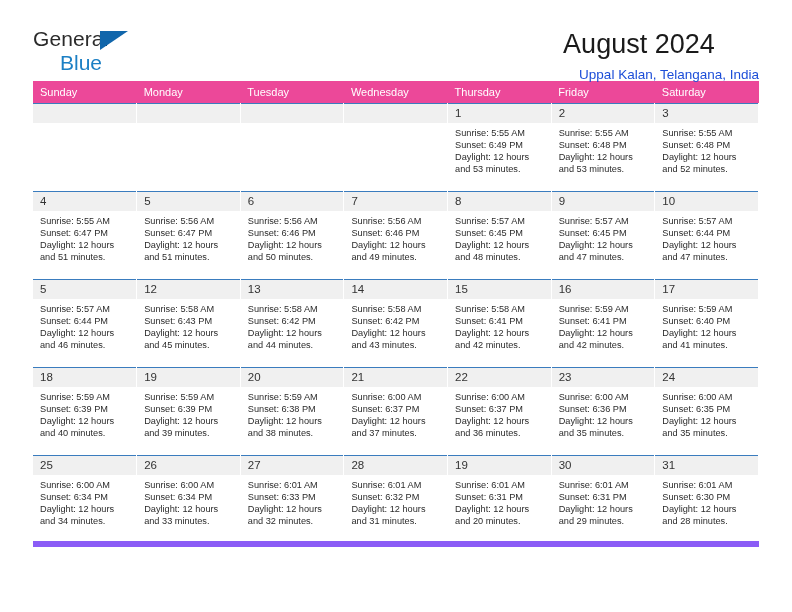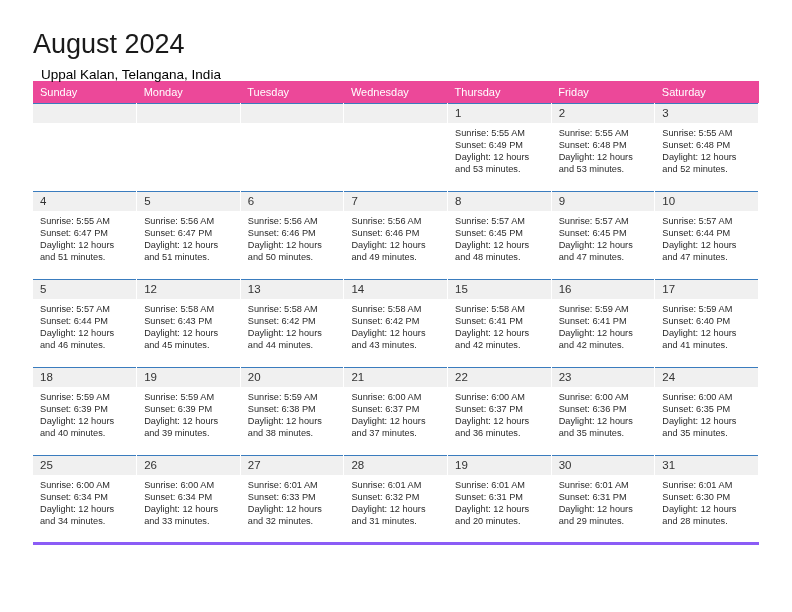--- a/index.html
+++ b/index.html
@@ -66,22 +66,22 @@
   }
   .cal-title {
     font-size: 27px;
     color: #1a1a1a;
     line-height: 1.08;
     font-weight: normal;
     margin: 0;
   }
   .cal-subtitle {
     font-size: 13.5px;
-    color: #000000;
-    margin: 9px 0 0 8px;
+    color: #1d4ed8;
+    margin: 9px 0 0 16px;
     line-height: 1.1;
   }
 
   
   .calendar {
     width: 726px;
     border-collapse: collapse;
     table-layout: fixed;
     margin-top: 9px;
   }
@@ -102,21 +102,21 @@
     width: 103.7px;
     height: 88px;
     box-sizing: border-box;
     border-right: 1px solid #ffffff;
     background: #ffffff;
   }
   .calendar tr.week {
     border-top: 1px solid #3a7cbe;
   }
   .calendar tr.week:last-child {
-    border-bottom: 3px solid #8b5cf6;
+    border-bottom: 6px solid #8b5cf6;
   }
   .daynum {
     display: block;
     background: #f0f0f0;
     font-size: 11.5px;
     color: #333333;
     padding: 4px 0 4px 7px;
     height: 19px;
     box-sizing: border-box;
     line-height: 11px;
@@ -133,20 +133,25 @@
   .info div {
     white-space: nowrap;
   }
 </style>
 </head>
 <body>
 
 <div class="page">
 
   <div class="header">
+    <div class="logo">
+      <span class="logo-general">General</span>
+      <span class="logo-triangle"></span>
+      <span class="logo-blue">Blue</span>
+    </div>
     <div class="title-block">
       <h1 class="cal-title">August 2024</h1>
       <p class="cal-subtitle">Uppal Kalan, Telangana, India</p>
     </div>
   </div>
 
   <table class="calendar">
     <thead>
       <tr>
         <th>Sunday</th>

